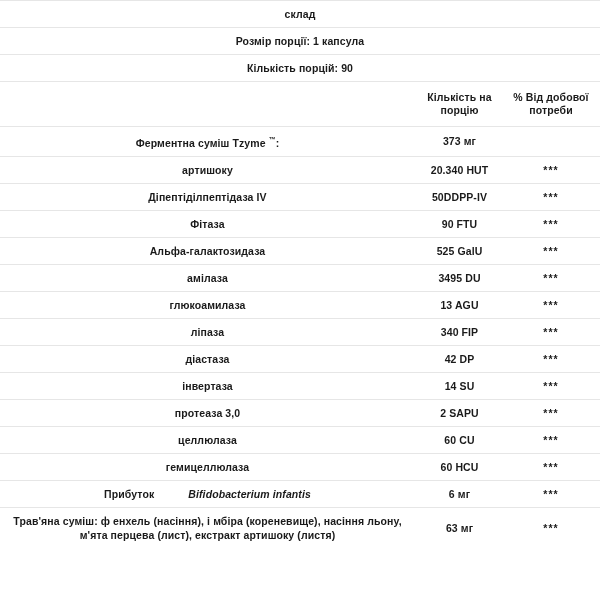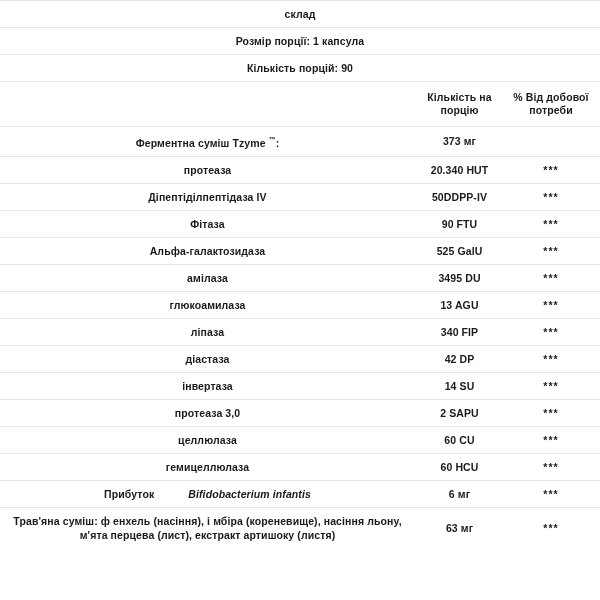--- a/index.html
+++ b/index.html
@@ -103,21 +103,21 @@
         <th>% Від добової потреби</th>
       </tr>
     </thead>
     <tbody id="facts-body">
         <tr>
           <td class="name">Ферментна суміш Tzyme <span class="tm">™</span>:</td>
           <td class="amt">373 мг</td>
           <td class="dv"></td>
         </tr>
         <tr>
-          <td class="name">протеаза</td>
+          <td class="name">артишоку</td>
           <td class="amt">20.340 HUT</td>
           <td class="dv">***</td>
         </tr>
         <tr>
           <td class="name">Діпептіділпептідаза IV</td>
           <td class="amt">50DDPP-IV</td>
           <td class="dv">***</td>
         </tr>
         <tr>
           <td class="name">Фітаза</td>

